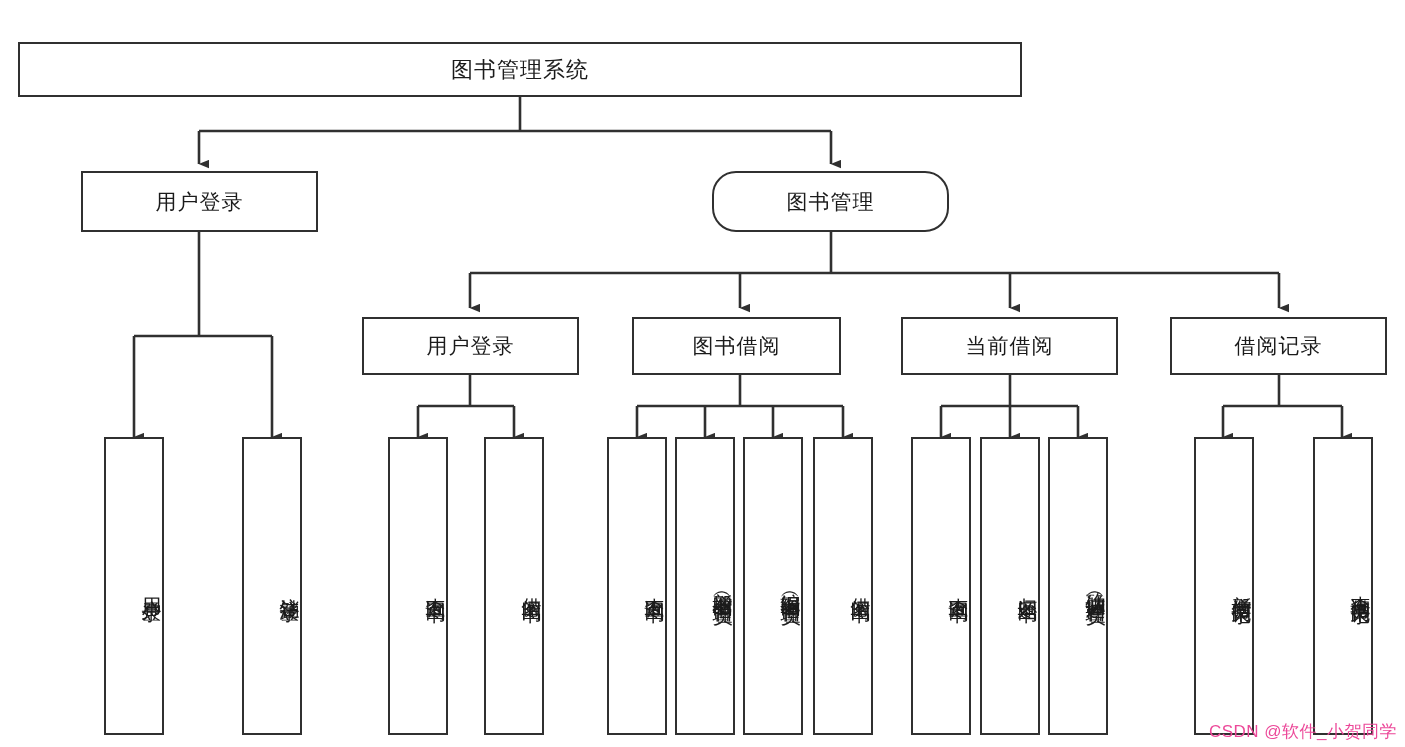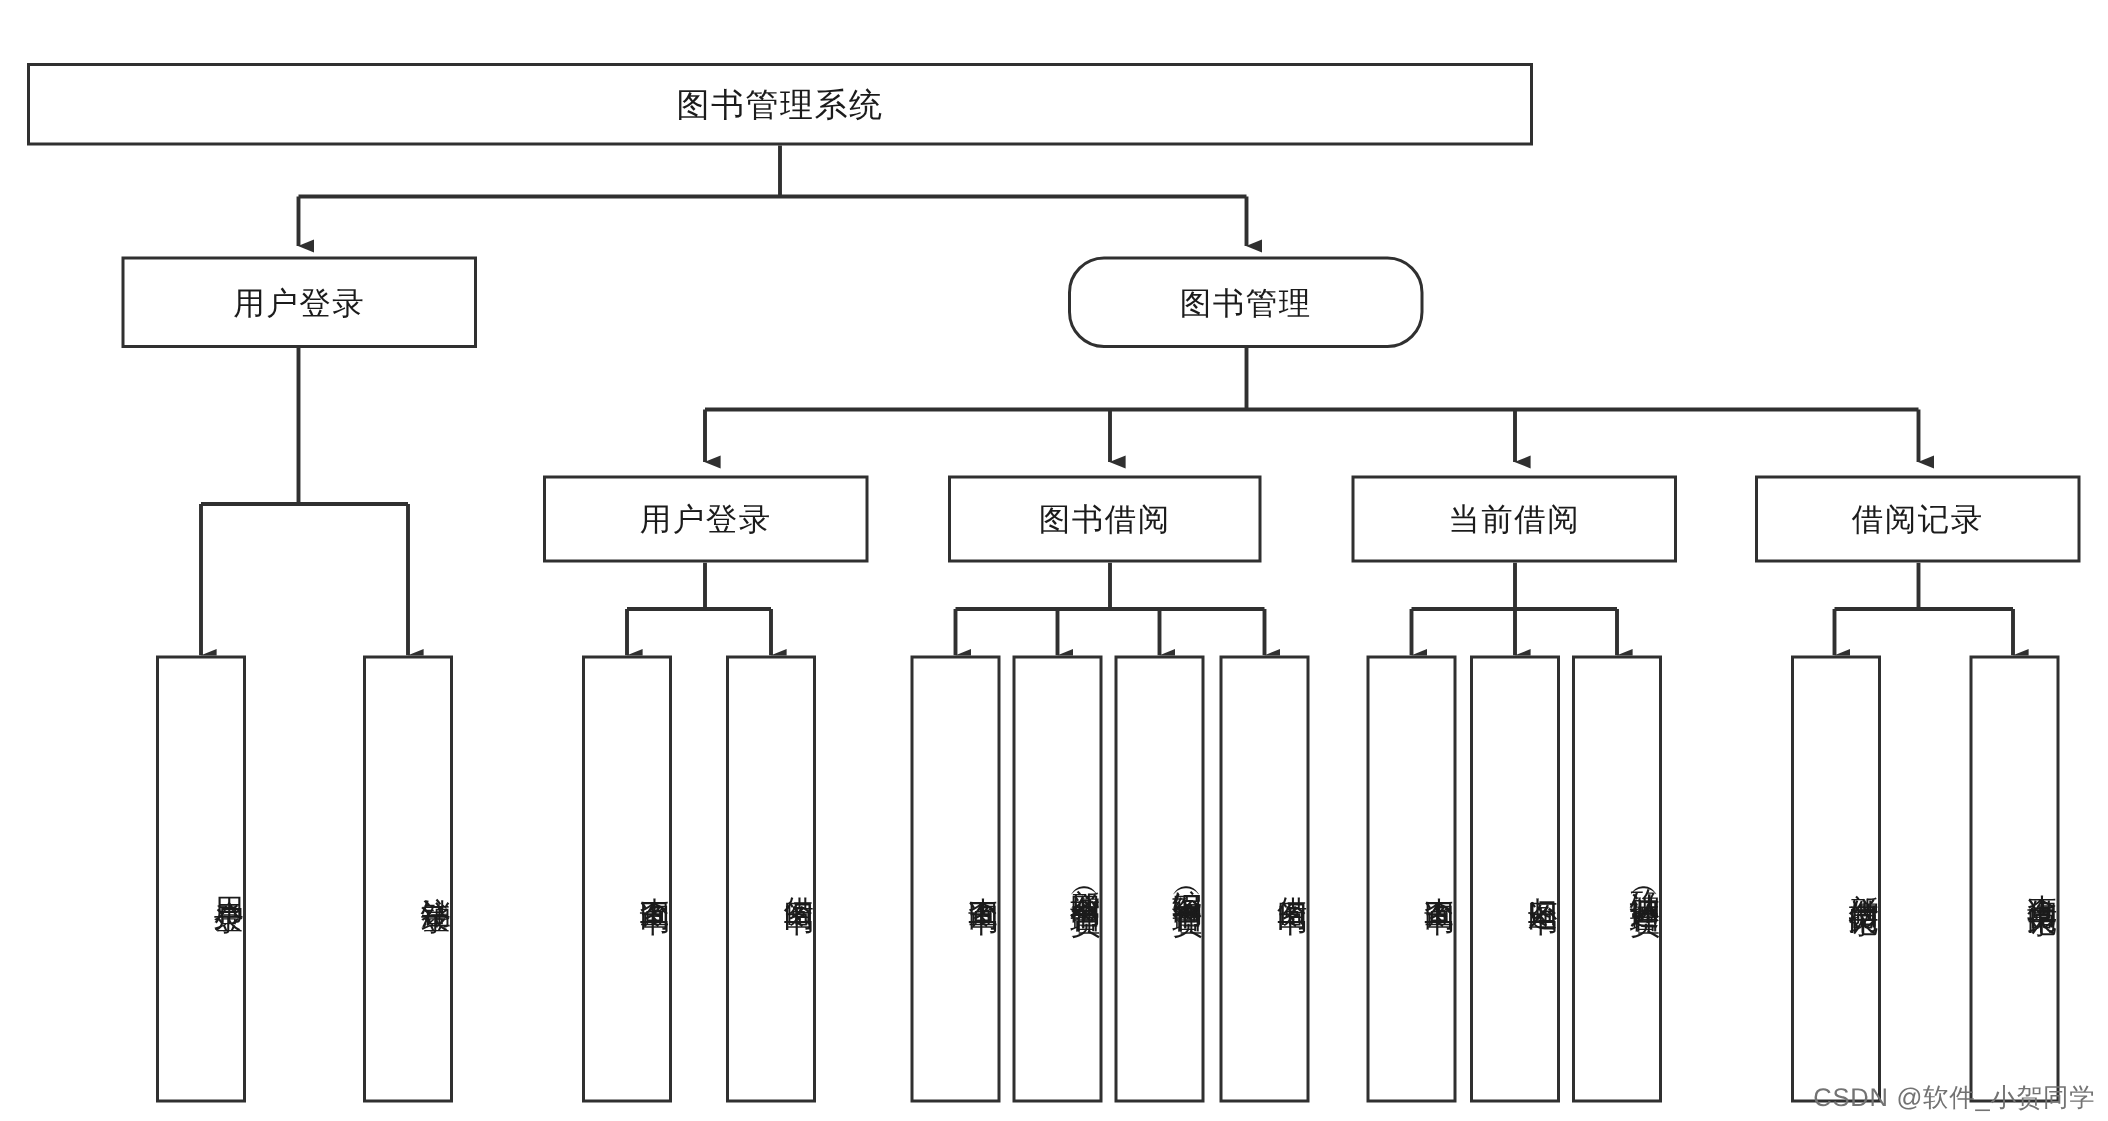--- a/index.html
+++ b/index.html
@@ -36,21 +36,21 @@
     padding:10px 0;
     align-items:flex-start;
     justify-content:center;
   }
   .node.v.tall{align-items:flex-start;}
   .label{display:block;white-space:nowrap;}
   .watermark{
     position:absolute;
     right:8px;bottom:4px;
     font-size:17px;
-    color:#737373;
+    color:#ec4899;
     letter-spacing:.5px;
     white-space:nowrap;
   }
 </style>
 </head>
 <body>
 
 <div id="canvas">
 
   <svg class="edges" viewBox="0 0 1405 747" width="1405" height="747">

